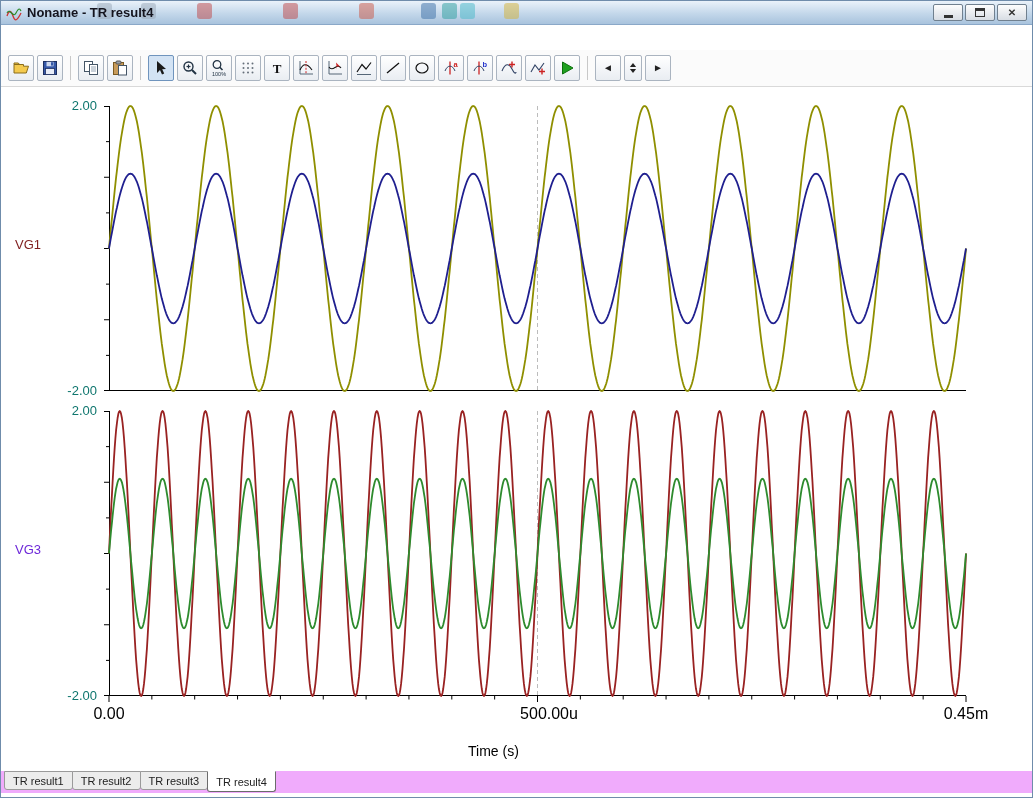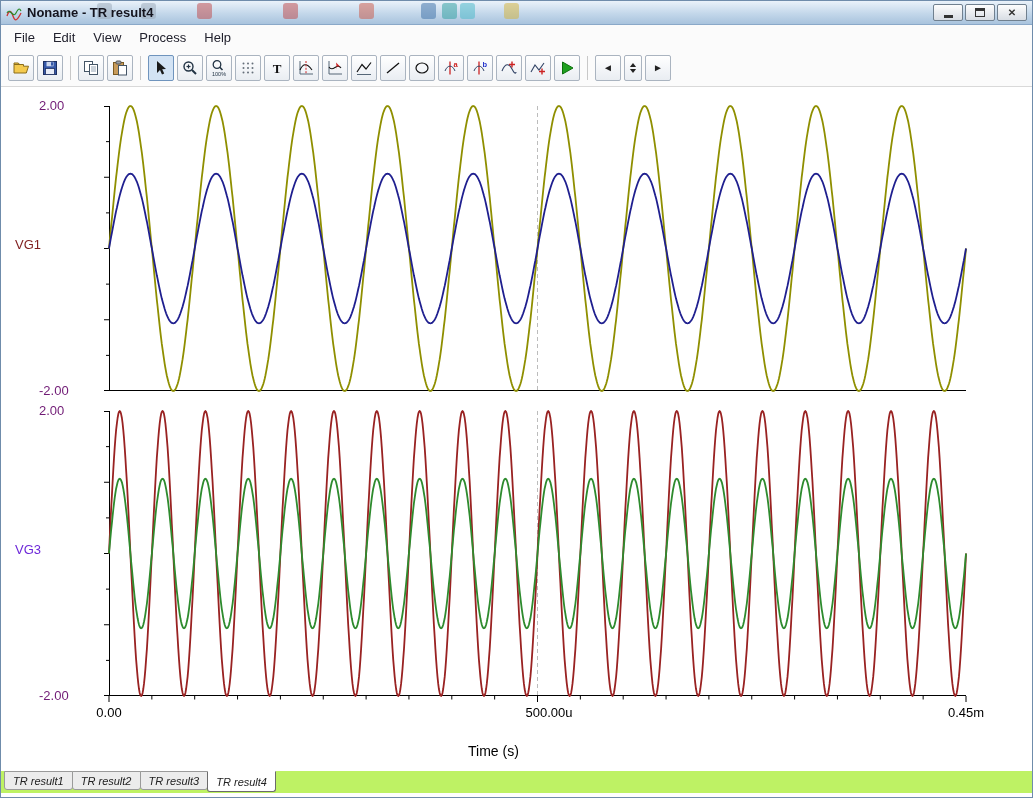--- a/index.html
+++ b/index.html
@@ -58,33 +58,33 @@
   .tb.pressed { background:#d3e3f4; border-color:#6f94bd; }
   .tb svg { width:18px; height:18px; display:block; }
   .tbglyph { font-size:10px; color:#222; line-height:1; }
   .sep { width:1px; height:24px; background:#c8c8c8; margin:0 4px; flex:0 0 auto; }
 
   
   .client { position:absolute; left:0; top:86px; right:0; bottom:0; background:#fff; }
   svg.plot { position:absolute; overflow:visible; }
   .ytick {
     position:absolute; left:38px; width:58px; height:14px;
-    text-align:left; font-size:13px; color:#701a75; line-height:14px;
+    text-align:right; font-size:13px; color:#0f766e; line-height:14px;
   }
   .ylab { position:absolute; left:14px; font-size:13px; color:#000; }
   .xtick {
     position:absolute; width:80px; text-align:center;
-    font-size:13px; color:#000;
+    font-size:16px; color:#000;
   }
   .xaxis-title { position:absolute; font-size:14px; color:#000; }
 
   
   .tabbar {
     position:absolute; left:0; top:770px; right:0; height:22px;
-    display:flex; align-items:flex-start; padding-left:3px; background:#bef264;font-style:italic;
+    display:flex; align-items:flex-start; padding-left:3px; background:#f0abfc;
   }
   .tab {
     height:19px; padding:3px 8px 0; font-size:11px; color:#222;
     background:#ececec; border:1px solid #9a9a9a;
     border-radius:0 0 3px 3px; margin-right:-1px; cursor:default; white-space:nowrap;
   }
   .tab.active {
     background:#ffffff; border-color:#6b6b6b; border-top-color:#ffffff;
     height:21px; position:relative; z-index:2; padding-top:4px;
   }
@@ -117,27 +117,20 @@
         </div>
       <div class="win-btn">
           <div class="glyph-max"></div>
         </div>
       <div class="win-btn">
           <span>✕</span>
         </div>
     </div>
   </div>
 
-  <div class="menubar">
-      <div class="menu-item">File</div>
-      <div class="menu-item">Edit</div>
-      <div class="menu-item">View</div>
-      <div class="menu-item">Process</div>
-      <div class="menu-item">Help</div>
-    </div>
 
   <div class="toolbar">
       <button class="tb">
         <svg viewBox="0 0 18 18">
           <path d="M2 5.5 L2 4 L6.3 4 L7.6 5.5 Z" fill="#f4ca4e" stroke="#8a6d1a"></path>
           <path d="M2 14 L2 5.5 L11.5 5.5 L11.5 7.2 L16.5 7.2 L14.3 14 Z" fill="#f4ca4e" stroke="#8a6d1a"></path>
         </svg>
       </button>
       <button class="tb">
         <svg viewBox="0 0 18 18">

